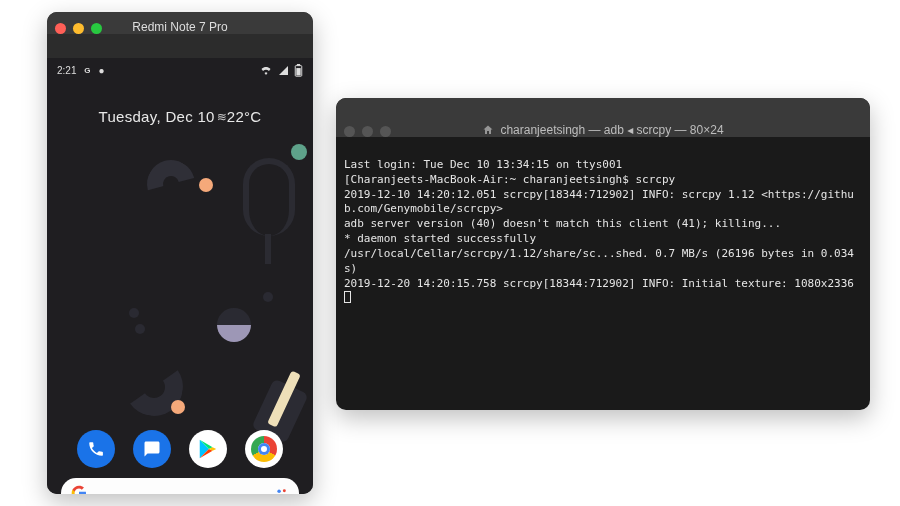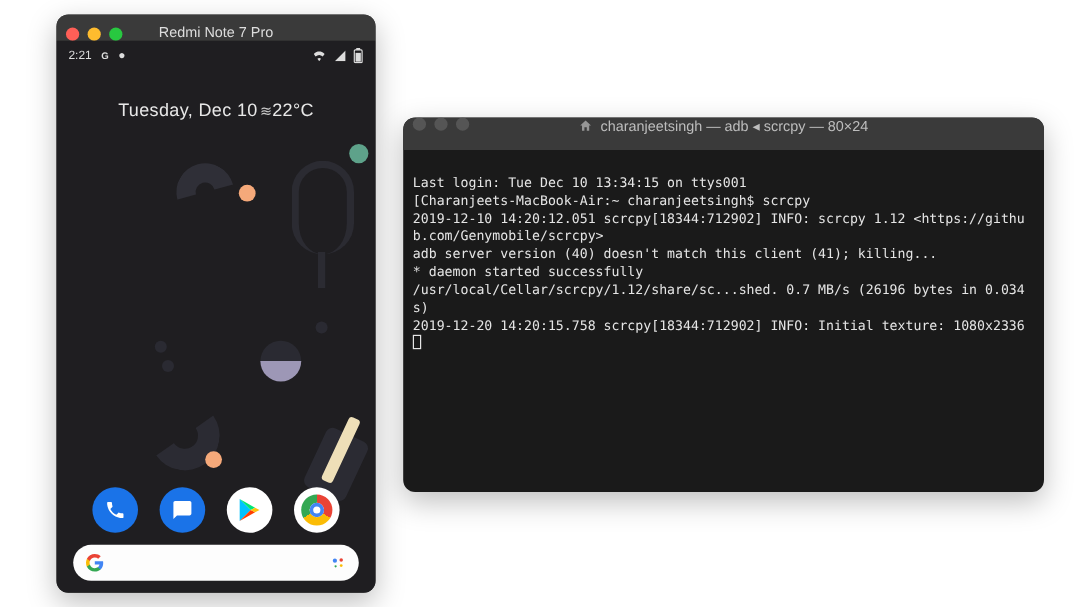--- a/index.html
+++ b/index.html
@@ -39,21 +39,21 @@
 
   .phone-screen {
     height: calc(100% - 22px);
     background: #1f1e21;
     position: relative;
     color: #eee;
   }
   .status-bar {
     display: flex; align-items: center;
     height: 22px; padding: 2px 10px 0 10px;
-    font-size: 10px; color: #ddd;
+    font-size: 10px; color: #ddd; margin-top: 24px;
   }
   .status-left { display:flex; align-items:center; gap:6px; }
   .status-right { margin-left:auto; display:flex; align-items:center; gap:6px; }
   .mini-g {
     display:inline-flex; align-items:center; justify-content:center;
     width:10px;height:10px; font-size:8px; font-weight:700;
     color:#ddd;
   }
   .date-row {
     text-align:center; margin-top:28px;
@@ -128,22 +128,22 @@
   .term-window {
     position:absolute;
     left:336px; top:98px;
     width:534px; height:312px;
     background:#1a1a1a;
     border-radius:10px;
     box-shadow:0 8px 24px rgba(0,0,0,0.25);
     overflow:hidden;
   }
   .term-titlebar {
-    height:27px; background:#3a3a3a;
-    display:flex; align-items:flex-start; padding:0 8px;
+    height:39px; background:#3a3a3a;
+    display:flex; align-items:flex-end; padding:0 8px;
   }
   .term-titlebar .traffic-lights .traffic-dot { background:#555; }
   .term-title {
     flex:1; text-align:center; color:#bdbdbd; font-size:12px;
     margin-left:-60px;
     display:flex; align-items:center; justify-content:center; gap:6px;
   }
   .home-ico { width:12px;height:12px; opacity:.7; }
   .term-body {
     padding:6px 8px;

